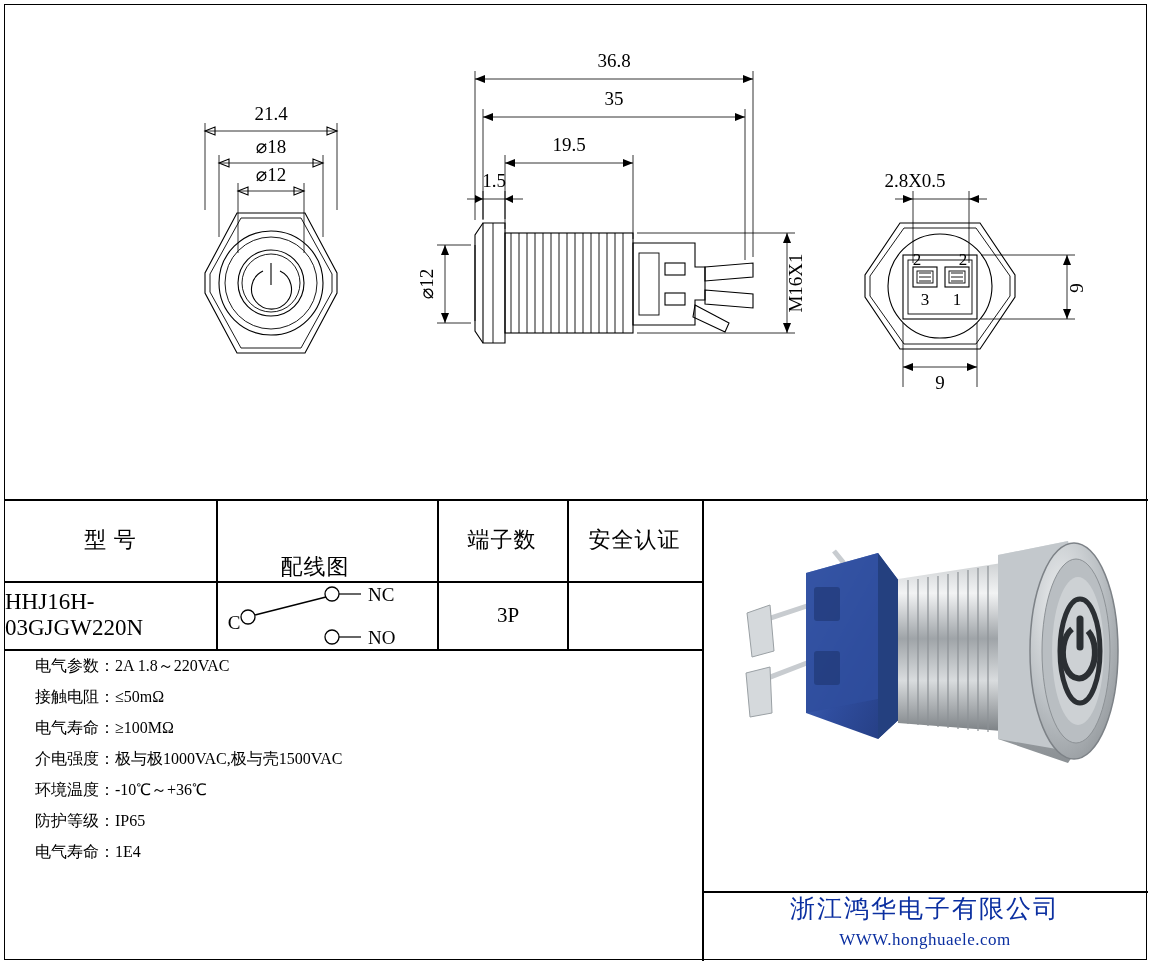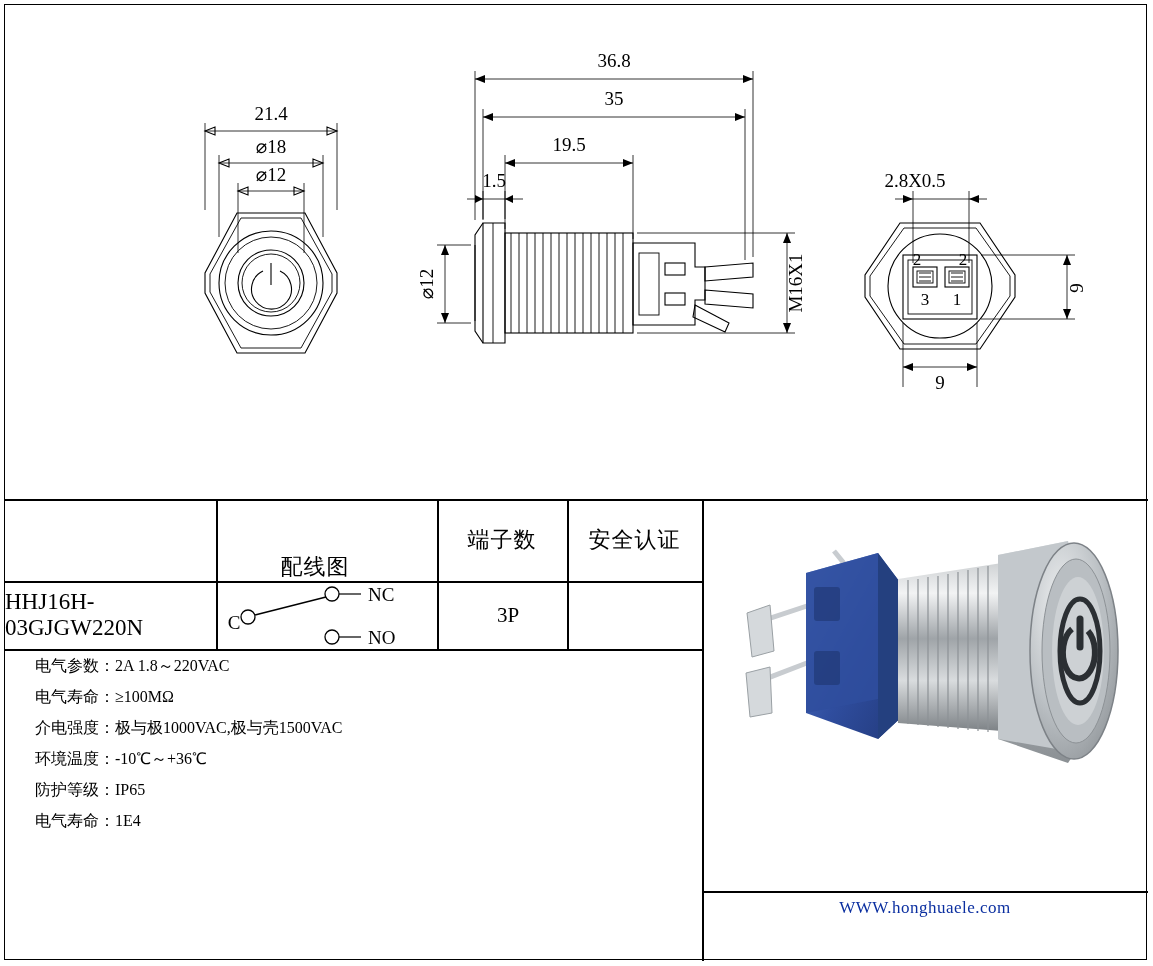--- a/index.html
+++ b/index.html
@@ -230,20 +230,21 @@
 
     <div class="hline" style="left:0;top:150px;width:697px;"></div>
 
     <div class="hline" style="left:697px;top:392px;width:446px;"></div>
 
     <div class="vline" style="left:211px;top:0;height:150px;"></div>
     <div class="vline" style="left:432px;top:0;height:150px;"></div>
     <div class="vline" style="left:562px;top:0;height:150px;"></div>
     <div class="vline" style="left:697px;top:0;height:462px;"></div>
 
+    <div class="hdr-cell" style="left:0;top:0;width:211px;height:82px;">型  号</div>
     <div class="hdr-cell" style="left:211px;top:0;width:198px;height:82px;margin-top:27px;">配线图</div>
     <div class="hdr-cell" style="left:562px;top:0;width:135px;height:82px;">安全认证</div>
     <div class="hdr-cell" style="left:432px;top:0;width:130px;height:82px;">端子数</div>
 
     <div class="cellcenter model-txt" style="left:0;top:82px;width:211px;height:68px;">HHJ16H-03GJGW220N</div>
 
     <div style="position:absolute;left:211px;top:82px;width:221px;height:68px;">
       <svg width="221" height="68" viewBox="0 0 221 68">
         <circle cx="116" cy="13" r="7" fill="#fff" stroke="#000" stroke-width="1.3"></circle>
         <circle cx="116" cy="56" r="7" fill="#fff" stroke="#000" stroke-width="1.3"></circle>
@@ -257,20 +258,21 @@
       </svg>
     </div>
 
     <div class="cellcenter" style="left:432px;top:82px;width:130px;height:68px;margin-left:6px;">3P</div>
 
     <div class="cellcenter" style="left:562px;top:82px;width:135px;height:68px;"></div>
   </div>
 
   <div class="specs">
     <div>电气参数：2A   1.8～220VAC</div>
+    <div>接触电阻：≤50mΩ</div>
     <div>电气寿命：≥100MΩ</div>
     <div>介电强度：极与极1000VAC,极与壳1500VAC</div>
     <div>环境温度：-10℃～+36℃</div>
     <div>防护等级：IP65</div>
     <div>电气寿命：1E4</div>
   </div>
 
   <div class="photo">
     <svg width="446" height="390" viewBox="0 0 446 390">
       <defs>
@@ -340,16 +342,17 @@
       <ellipse cx="376" cy="150" rx="26" ry="74" fill="#cdd1d4"></ellipse>
 
       <ellipse cx="378" cy="150" rx="20" ry="52" fill="none" stroke="#2b2f33" stroke-width="5"></ellipse>
 
       <path d="M370 128 A16 26 0 1 0 386 130" fill="none" stroke="#2b2f33" stroke-width="6"></path>
       <path d="M378 118 L378 146" stroke="#2b2f33" stroke-width="7" stroke-linecap="round"></path>
     </svg>
   </div>
 
   <div class="brand">
+    <div class="cn">浙江鸿华电子有限公司</div>
     <div class="url">WWW.honghuaele.com</div>
   </div>
 
 </div>
 
 </body></html>

